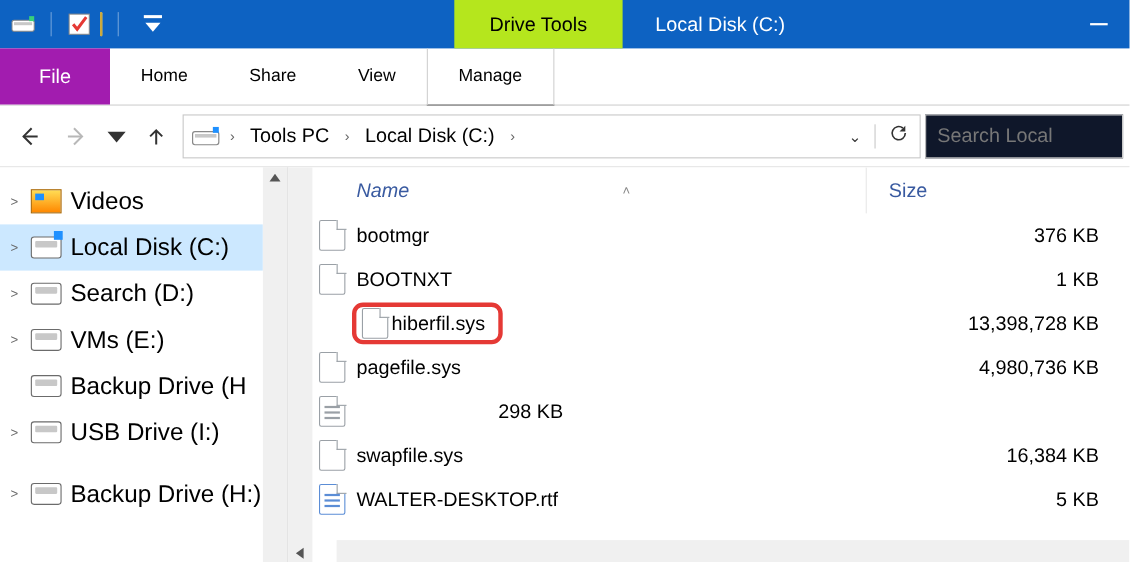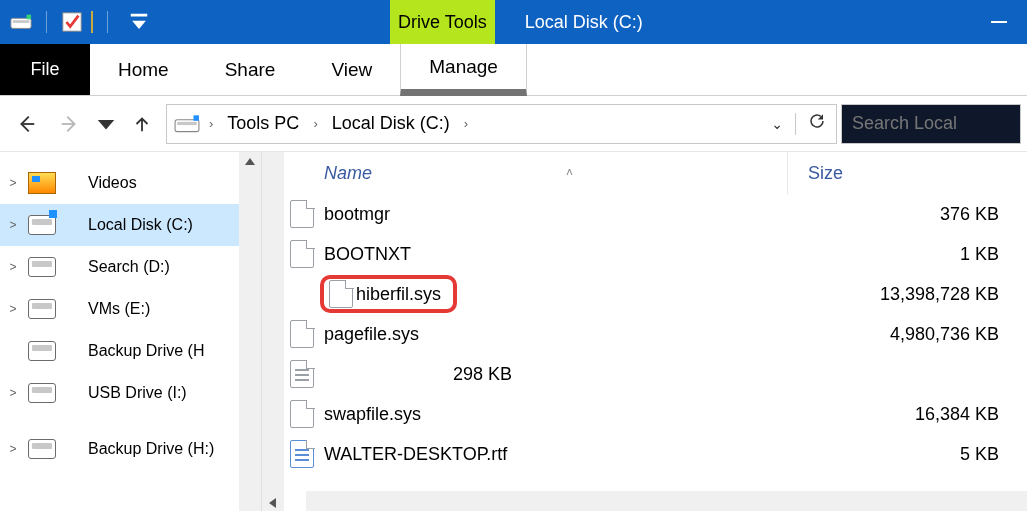--- a/index.html
+++ b/index.html
@@ -5,30 +5,30 @@
   * { box-sizing: border-box; margin: 0; padding: 0; }
   html, body { width: 1027px; height: 511px; overflow: hidden; font-family: "Segoe UI", Tahoma, sans-serif; font-size: 18px; background: #fff; color: #000; }
 
   
   .titlebar { height: 44px; background: #0d62c2; display: flex; align-items: stretch; color: #fff; }
   .qat { display: flex; align-items: center; gap: 8px; padding: 0 10px; }
   .qat svg, .qat .glyph { width: 22px; height: 22px; display: block; }
   .qat-sep { width: 1px; height: 22px; background: rgba(255,255,255,.4); margin: 0 6px; }
   .qat-chevron { display: flex; align-items: center; margin-left: 6px; }
   .titlebar-spacer { flex: 0 0 230px; }
-  .drive-tools { background: #b5e61d; color: #000; display: flex; align-items: center; justify-content: center; padding: 0 8px; font-size: 18px; font-weight: 400; }
+  .drive-tools { background: #b5e61d; color: #000; display: flex; align-items: center; justify-content: center; padding: 0 32px; font-size: 18px; font-weight: 400; margin-left: 23px; }
   .title { display: flex; align-items: center; padding-left: 30px; font-size: 18px; font-weight: 400; color: #fff; flex: 1; }
   .winctl { display: flex; align-items: center; padding: 0 20px; }
   .winctl .dash { width: 16px; height: 2px; background: #fff; }
 
   
   .ribbon { height: 52px; display: flex; align-items: stretch; border-bottom: 1px solid #d0d0d0; }
-  .file-tab { background: #000000; color: #fff; width: 90px; display: flex; align-items: center; justify-content: center; font-size: 18px; }
-  .rtab { display: flex; align-items: center; justify-content: center; padding: 0 28px; font-size: 19px; color: #000; border-right: 0; }
-  .rtab.manage { border: 1px solid #d0d0d0; border-top: none; border-bottom: 7px solid #737373; margin-bottom: -1px; }
+  .file-tab { background: #a21caf; color: #fff; width: 100px; display: flex; align-items: center; justify-content: center; font-size: 18px; }
+  .rtab { display: flex; align-items: center; justify-content: center; padding: 0 28px; font-size: 16px; color: #000; border-right: 0; }
+  .rtab.manage { border: 1px solid #d0d0d0; border-top: none; border-bottom: 1px solid #737373; margin-bottom: -1px; }
 
   
   .navbar { height: 56px; display: flex; align-items: center; padding: 8px 6px; gap: 4px; border-bottom: 1px solid #e6e6e6; }
   .navbtn { width: 40px; height: 40px; display: flex; align-items: center; justify-content: center; color: #333; }
   .navbtn.disabled { color: #b0b0b0; }
   .navbtn svg { width: 22px; height: 22px; }
   .addr { flex: 1; border: 1px solid #c8c8c8; height: 40px; display: flex; align-items: center; padding: 0 6px; gap: 4px; background: #fff; }
   .addr .crumb { display: flex; align-items: center; padding: 0 6px; }
   .addr .sep { color: #666; font-size: 13px; padding: 0 4px; }
   .addr-img { display:flex; align-items:center; justify-content:center; width:28px; height:28px; }
@@ -40,21 +40,21 @@
 
   
   .body { display: flex; height: calc(511px - 44px - 52px - 56px); }
   .navpane { width: 262px; border-right: 1px solid #e0e0e0; display: flex; position: relative; }
   .tree { flex: 1; padding: 10px 0; overflow: hidden; }
   .navscroll { width: 22px; background: #f0f0f0; display: flex; align-items: flex-start; justify-content: center; padding-top: 4px; color: #555; }
   .tree-item { display: flex; align-items: center; height: 42px; padding-left: 6px; gap: 8px; }
   .tree-item.selected { background: #cce8ff; }
   .expander { width: 14px; text-align: center; color: #666; font-size: 12px; }
   .ticon { width: 28px; height: 28px; display: flex; align-items: center; justify-content: center; }
-  .tlabel { font-size: 16px; white-space: nowrap; margin-left: 24px; }
+  .tlabel { font-size: 22px; white-space: nowrap; }
   .tree-gap { height: 14px; }
 
   
   .listwrap { flex: 1; display: flex; overflow: hidden; }
   .sc-left { width: 22px; background: #f0f0f0; display: flex; align-items: flex-end; justify-content: center; padding-bottom: 2px; color: #555; }
   .list { flex: 1; display: flex; flex-direction: column; overflow: hidden; }
   .colheads { display: flex; height: 42px; align-items: center; color: #395aa0; font-size: 18px; }
   .colheads .col-icon { width: 36px; }
   .colheads .col-name { flex: 1; padding-left: 4px; display:flex; align-items:center; gap:24px;font-style:italic; }
   .colheads .col-name .sortglyph { color: #888; font-size: 12px; margin-left: 170px; }

